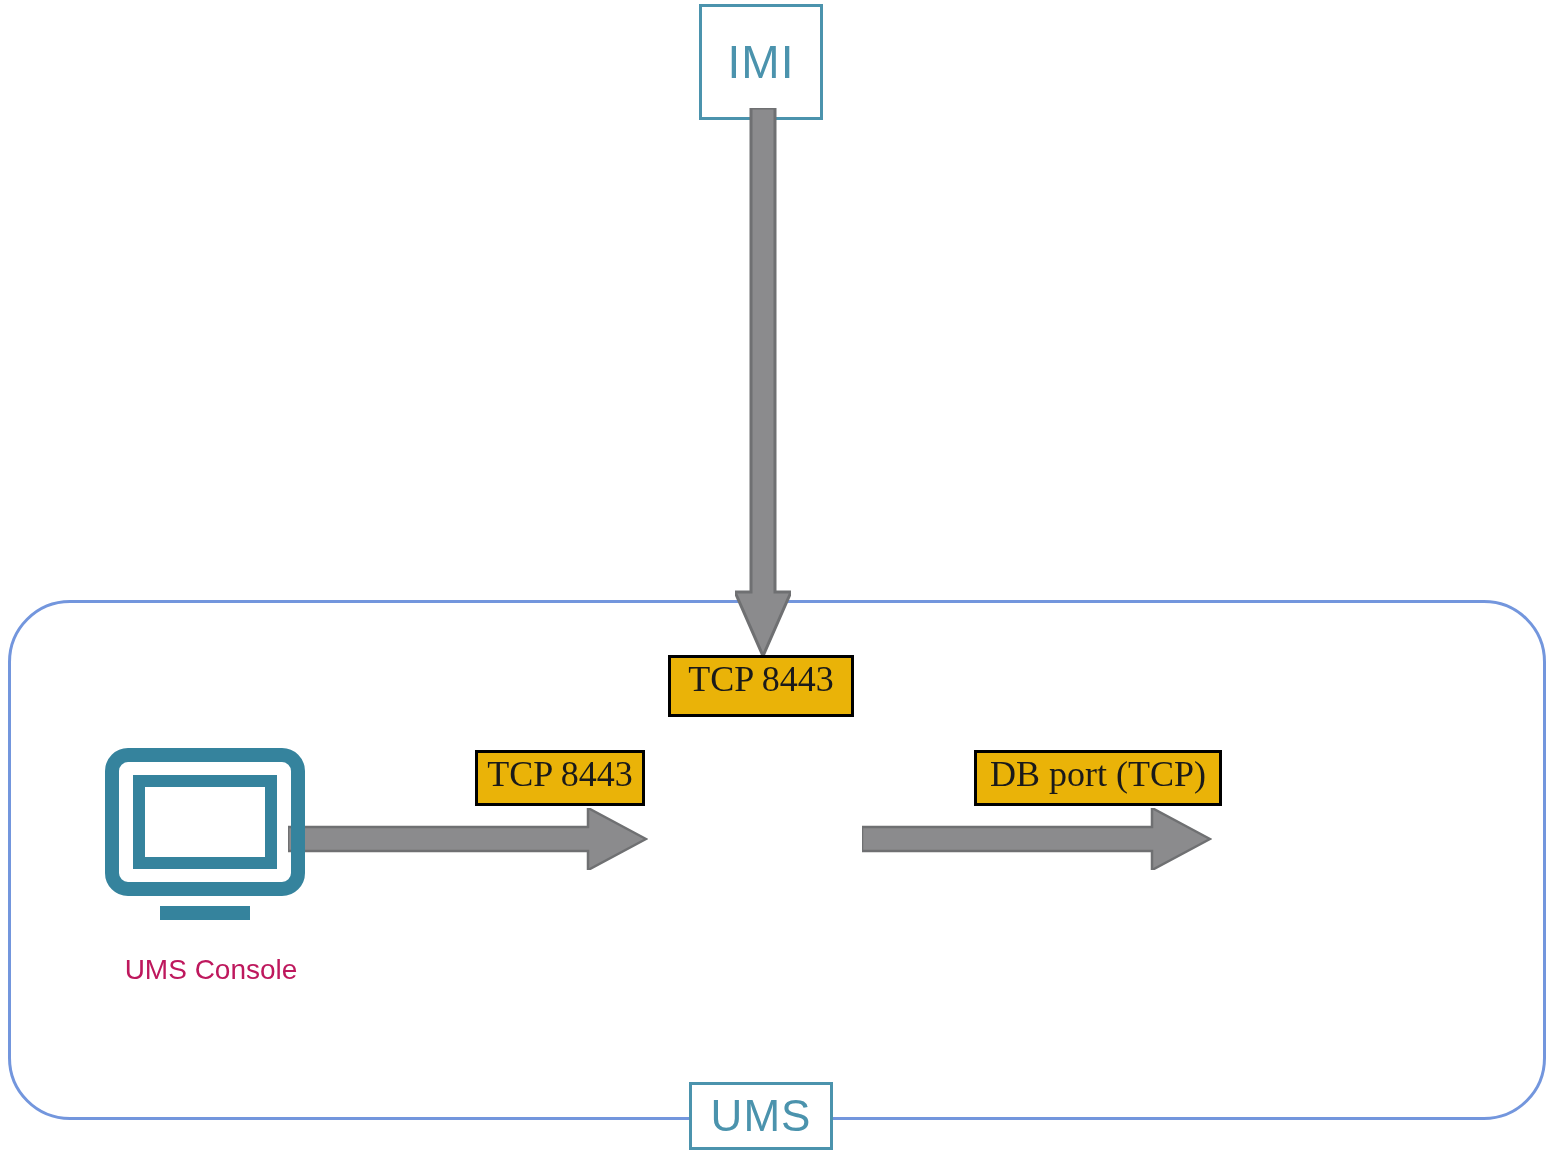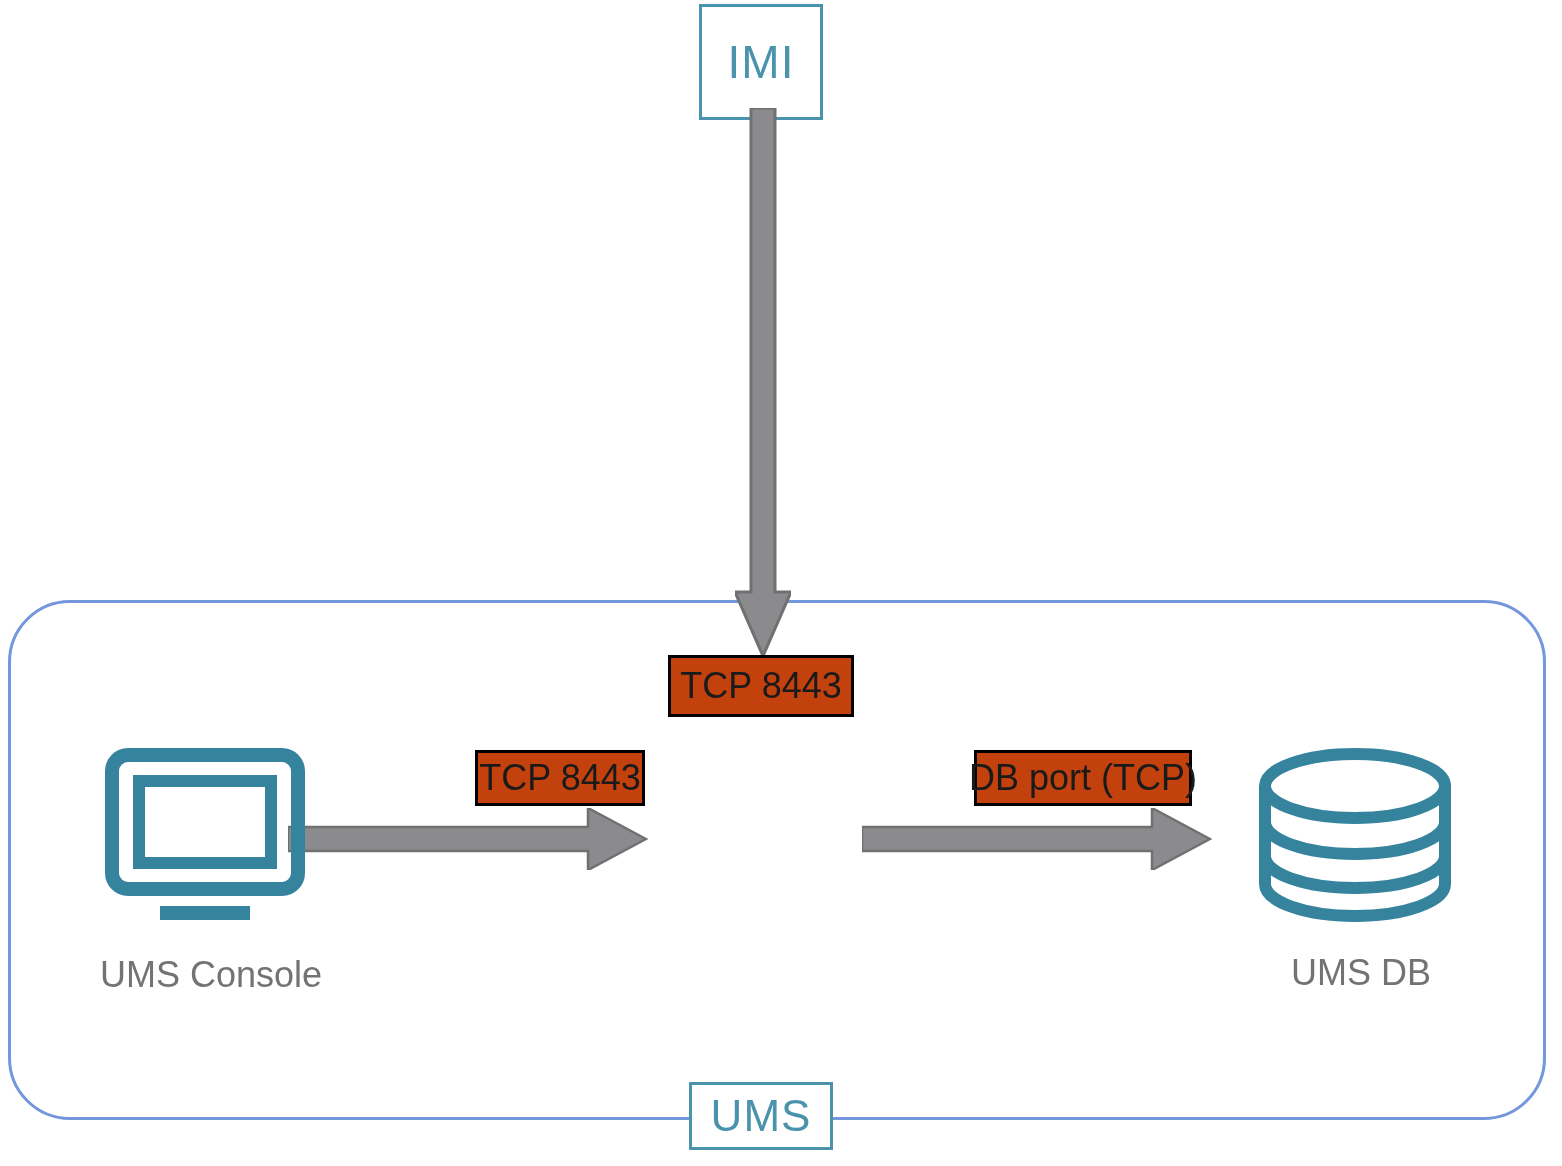--- a/index.html
+++ b/index.html
@@ -62,48 +62,48 @@
   
   .arrow {
     position: absolute;
   }
   .arrow svg { display: block; }
 
   
   .port-label {
     position: absolute;
     box-sizing: border-box;
-    background: #c2410c;
+    background: #eab308;
     border: 3px solid #000000;
     color: #1a1a1a;
     font-size: 36px;
     display: flex;
-    align-items: center;
+    align-items: flex-start;
     justify-content: center;
     white-space: nowrap;
     padding: 0 10px;
-    font-family: Liberation Sans, sans-serif;
+    font-family: Liberation Serif, serif;
   }
   .port-label.top-center { left: 668px; top: 655px; width: 186px; height: 62px; }
   .port-label.console-server { left: 475px; top: 750px; width: 170px; height: 56px; }
-  .port-label.server-db { left: 974px; top: 750px; width: 218px; height: 56px; }
+  .port-label.server-db { left: 974px; top: 750px; width: 248px; height: 56px; }
 
   
   .node {
     position: absolute;
     display: flex;
     flex-direction: column;
     align-items: center;
   }
   .node-icon { position: relative; }
   .node-icon svg { display: block; }
   .node-caption {
     margin-top: 26px;
-    font-size: 36px;
-    color: #737373;
+    font-size: 28px;
+    color: #be185d;
     white-space: nowrap;
     font-family: "Liberation Sans", sans-serif;
     margin-left: 12px;
   }
   .node.console  { left: 60px;   top: 748px; width: 290px; }
   .node.server   { left: 640px;  top: 732px; width: 240px; }
   .node.db       { left: 1230px; top: 744px; width: 250px; }
 </style>
 </head>
 <body>
@@ -154,37 +154,18 @@
 
         <rect x="34" y="33" width="132" height="82" fill="none" stroke="#35839d" stroke-width="12"></rect>
 
         <rect x="55" y="158" width="90" height="14" fill="#35839d"></rect>
       </svg>
     </div>
     <div class="node-caption">UMS Console</div>
   </div>
 
 
-  <div class="node db">
-    <div class="node-icon">
-      <svg width="200" height="182" viewBox="0 0 200 182" xmlns="http://www.w3.org/2000/svg">
-        <g fill="none" stroke="#35839d" stroke-width="12" stroke-linecap="butt">
-
-          <path d="M10 42 L10 140"></path>
-          <path d="M190 42 L190 140"></path>
-
-          <ellipse cx="100" cy="42" rx="90" ry="32"></ellipse>
-
-          <path d="M10 140 A 90 32 0 0 0 190 140"></path>
-
-          <path d="M10 78 A 90 32 0 0 0 190 78"></path>
-          <path d="M10 112 A 90 32 0 0 0 190 112"></path>
-        </g>
-      </svg>
-    </div>
-    <div class="node-caption">UMS DB</div>
-  </div>
 
   <div class="zone-tag ums">
     <span>UMS</span>
   </div>
 
 </div>
 
 </body></html>

